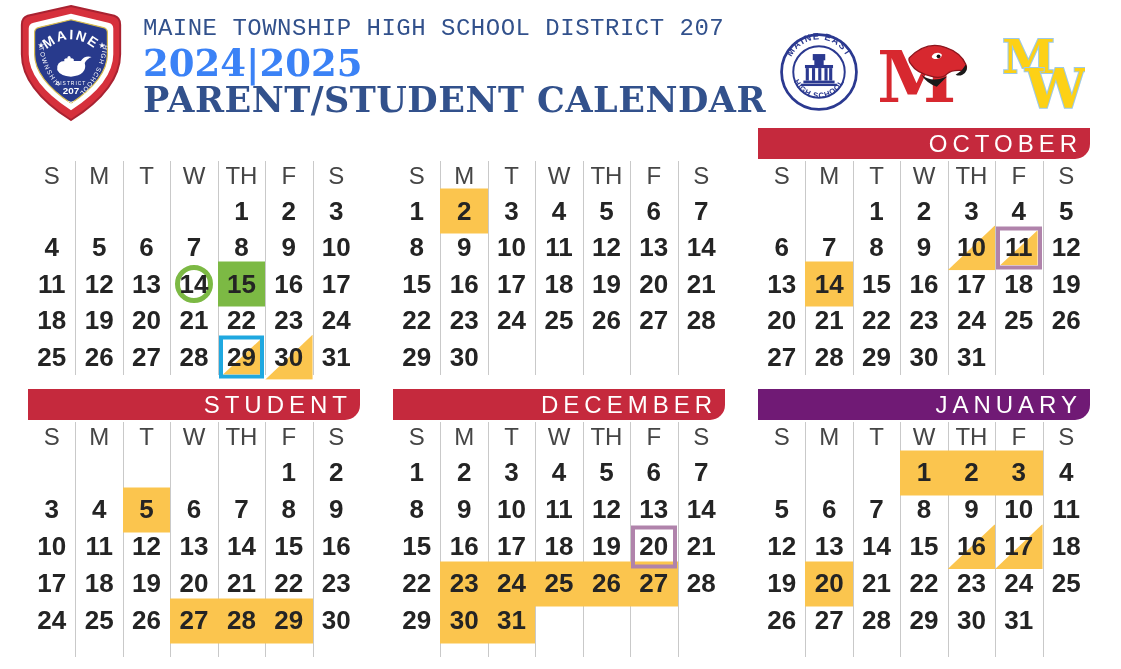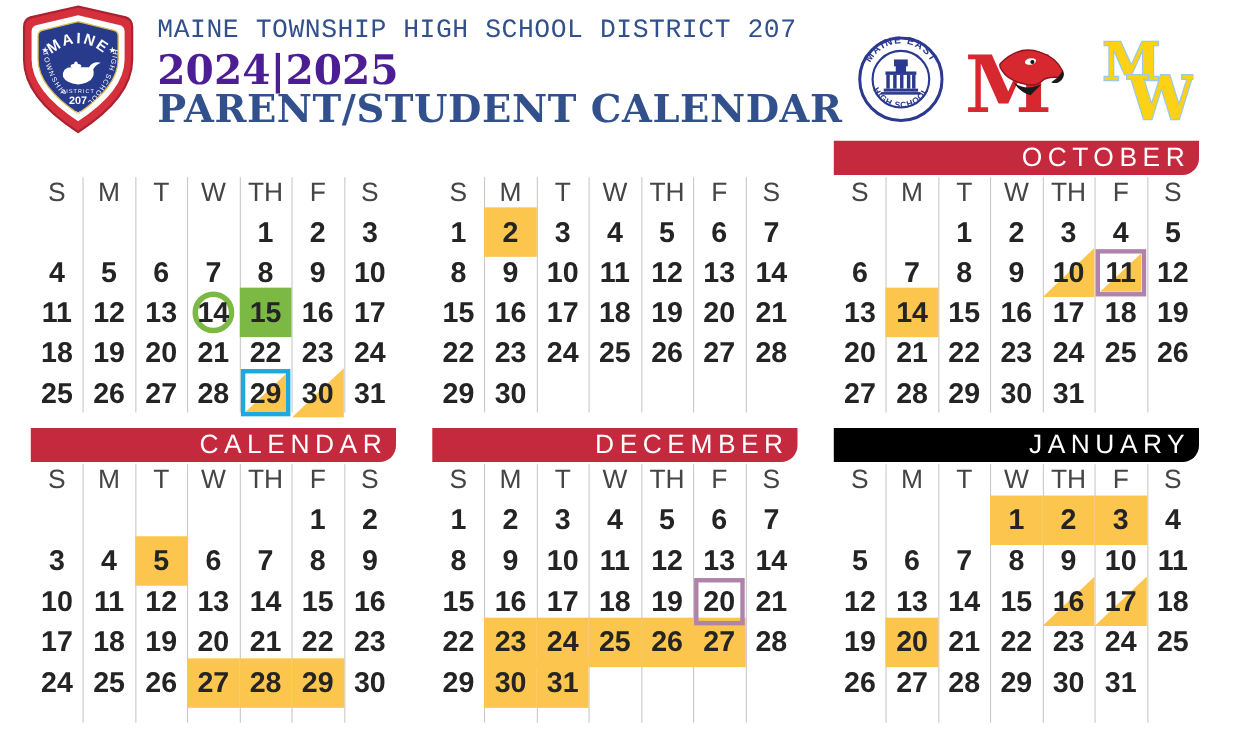--- a/index.html
+++ b/index.html
@@ -62,21 +62,21 @@
     <ellipse cx="58" cy="58" rx="5" ry="2.2" fill="#ffffff"></ellipse>
     <circle cx="58" cy="55.5" r="1.6" fill="#ffffff"></circle>
   </g>
   <text x="60" y="83" font-size="5" fill="#ffffff" text-anchor="middle" letter-spacing="1" font-family="Liberation Sans,sans-serif">DISTRICT</text>
   <text x="60" y="93" font-size="10" font-weight="bold" fill="#ffffff" text-anchor="middle" font-family="Liberation Sans,sans-serif">207</text>
   <text x="60" y="104" font-size="6" fill="#ffffff" text-anchor="middle" font-family="Liberation Sans,sans-serif">1902</text>
 </svg>
 
 <div class="hdr-text">
   <div class="hdr-line1" style="color: rgb(50, 81, 140);">MAINE TOWNSHIP HIGH SCHOOL DISTRICT 207</div>
-  <div class="hdr-line2" style="color: #4c1d95;">2024|2025</div>
+  <div class="hdr-line2" style="color: #3b82f6;">2024|2025</div>
   <div class="hdr-line3" style="color: rgb(50, 81, 140);">PARENT/STUDENT CALENDAR</div>
 </div>
 
 <svg class="logo" style="left:780px;top:33px;" width="78" height="78" viewBox="0 0 100 100">
   <circle cx="50" cy="50" r="48" fill="#ffffff" stroke="#2b3990" stroke-width="3.5"></circle>
   <circle cx="50" cy="50" r="33" fill="#ffffff" stroke="#2b3990" stroke-width="2.5"></circle>
   <defs>
     <path id="eTop" d="M12 56 A 39 39 0 1 1 88 56" fill="none"></path>
     <path id="eBot" d="M17 60 A 35 35 0 0 0 83 60" fill="none"></path>
   </defs>
@@ -500,21 +500,21 @@
           </div>
           <div class="cell">
             <span class="dnum" style="color: rgb(36, 36, 36);">31</span>
           </div>
           <div class="cell"></div>
           <div class="cell"></div>
         </div>
       </div>
     </div>
     <div class="month" style="left: 28px; top: 389px; height: 268px;">
-      <div class="month-bar" style="background: rgb(197, 41, 61);"><span>CALENDAR</span></div>
+      <div class="month-bar" style="background: rgb(197, 41, 61);"><span>STUDENT</span></div>
       <div class="vline" style="left: 47.43px; background: rgb(201, 201, 201);"></div>
       <div class="vline" style="left: 94.86px; background: rgb(201, 201, 201);"></div>
       <div class="vline" style="left: 142.29px; background: rgb(201, 201, 201);"></div>
       <div class="vline" style="left: 189.71px; background: rgb(201, 201, 201);"></div>
       <div class="vline" style="left: 237.14px; background: rgb(201, 201, 201);"></div>
       <div class="vline" style="left: 284.57px; background: rgb(201, 201, 201);"></div>
       <div class="dow">
         <span style="color: rgb(69, 69, 69);">S</span>
         <span style="color: rgb(69, 69, 69);">M</span>
         <span style="color: rgb(69, 69, 69);">T</span>
@@ -764,21 +764,21 @@
             <span class="dnum" style="color: rgb(36, 36, 36);">31</span>
           </div>
           <div class="cell"></div>
           <div class="cell"></div>
           <div class="cell"></div>
           <div class="cell"></div>
         </div>
       </div>
     </div>
     <div class="month" style="left: 758px; top: 389px; height: 268px;">
-      <div class="month-bar" style="background: #000000;"><span>JANUARY</span></div>
+      <div class="month-bar" style="background: #701a75;"><span>JANUARY</span></div>
       <div class="vline" style="left: 47.43px; background: rgb(201, 201, 201);"></div>
       <div class="vline" style="left: 94.86px; background: rgb(201, 201, 201);"></div>
       <div class="vline" style="left: 142.29px; background: rgb(201, 201, 201);"></div>
       <div class="vline" style="left: 189.71px; background: rgb(201, 201, 201);"></div>
       <div class="vline" style="left: 237.14px; background: rgb(201, 201, 201);"></div>
       <div class="vline" style="left: 284.57px; background: rgb(201, 201, 201);"></div>
       <div class="dow">
         <span style="color: rgb(69, 69, 69);">S</span>
         <span style="color: rgb(69, 69, 69);">M</span>
         <span style="color: rgb(69, 69, 69);">T</span>

